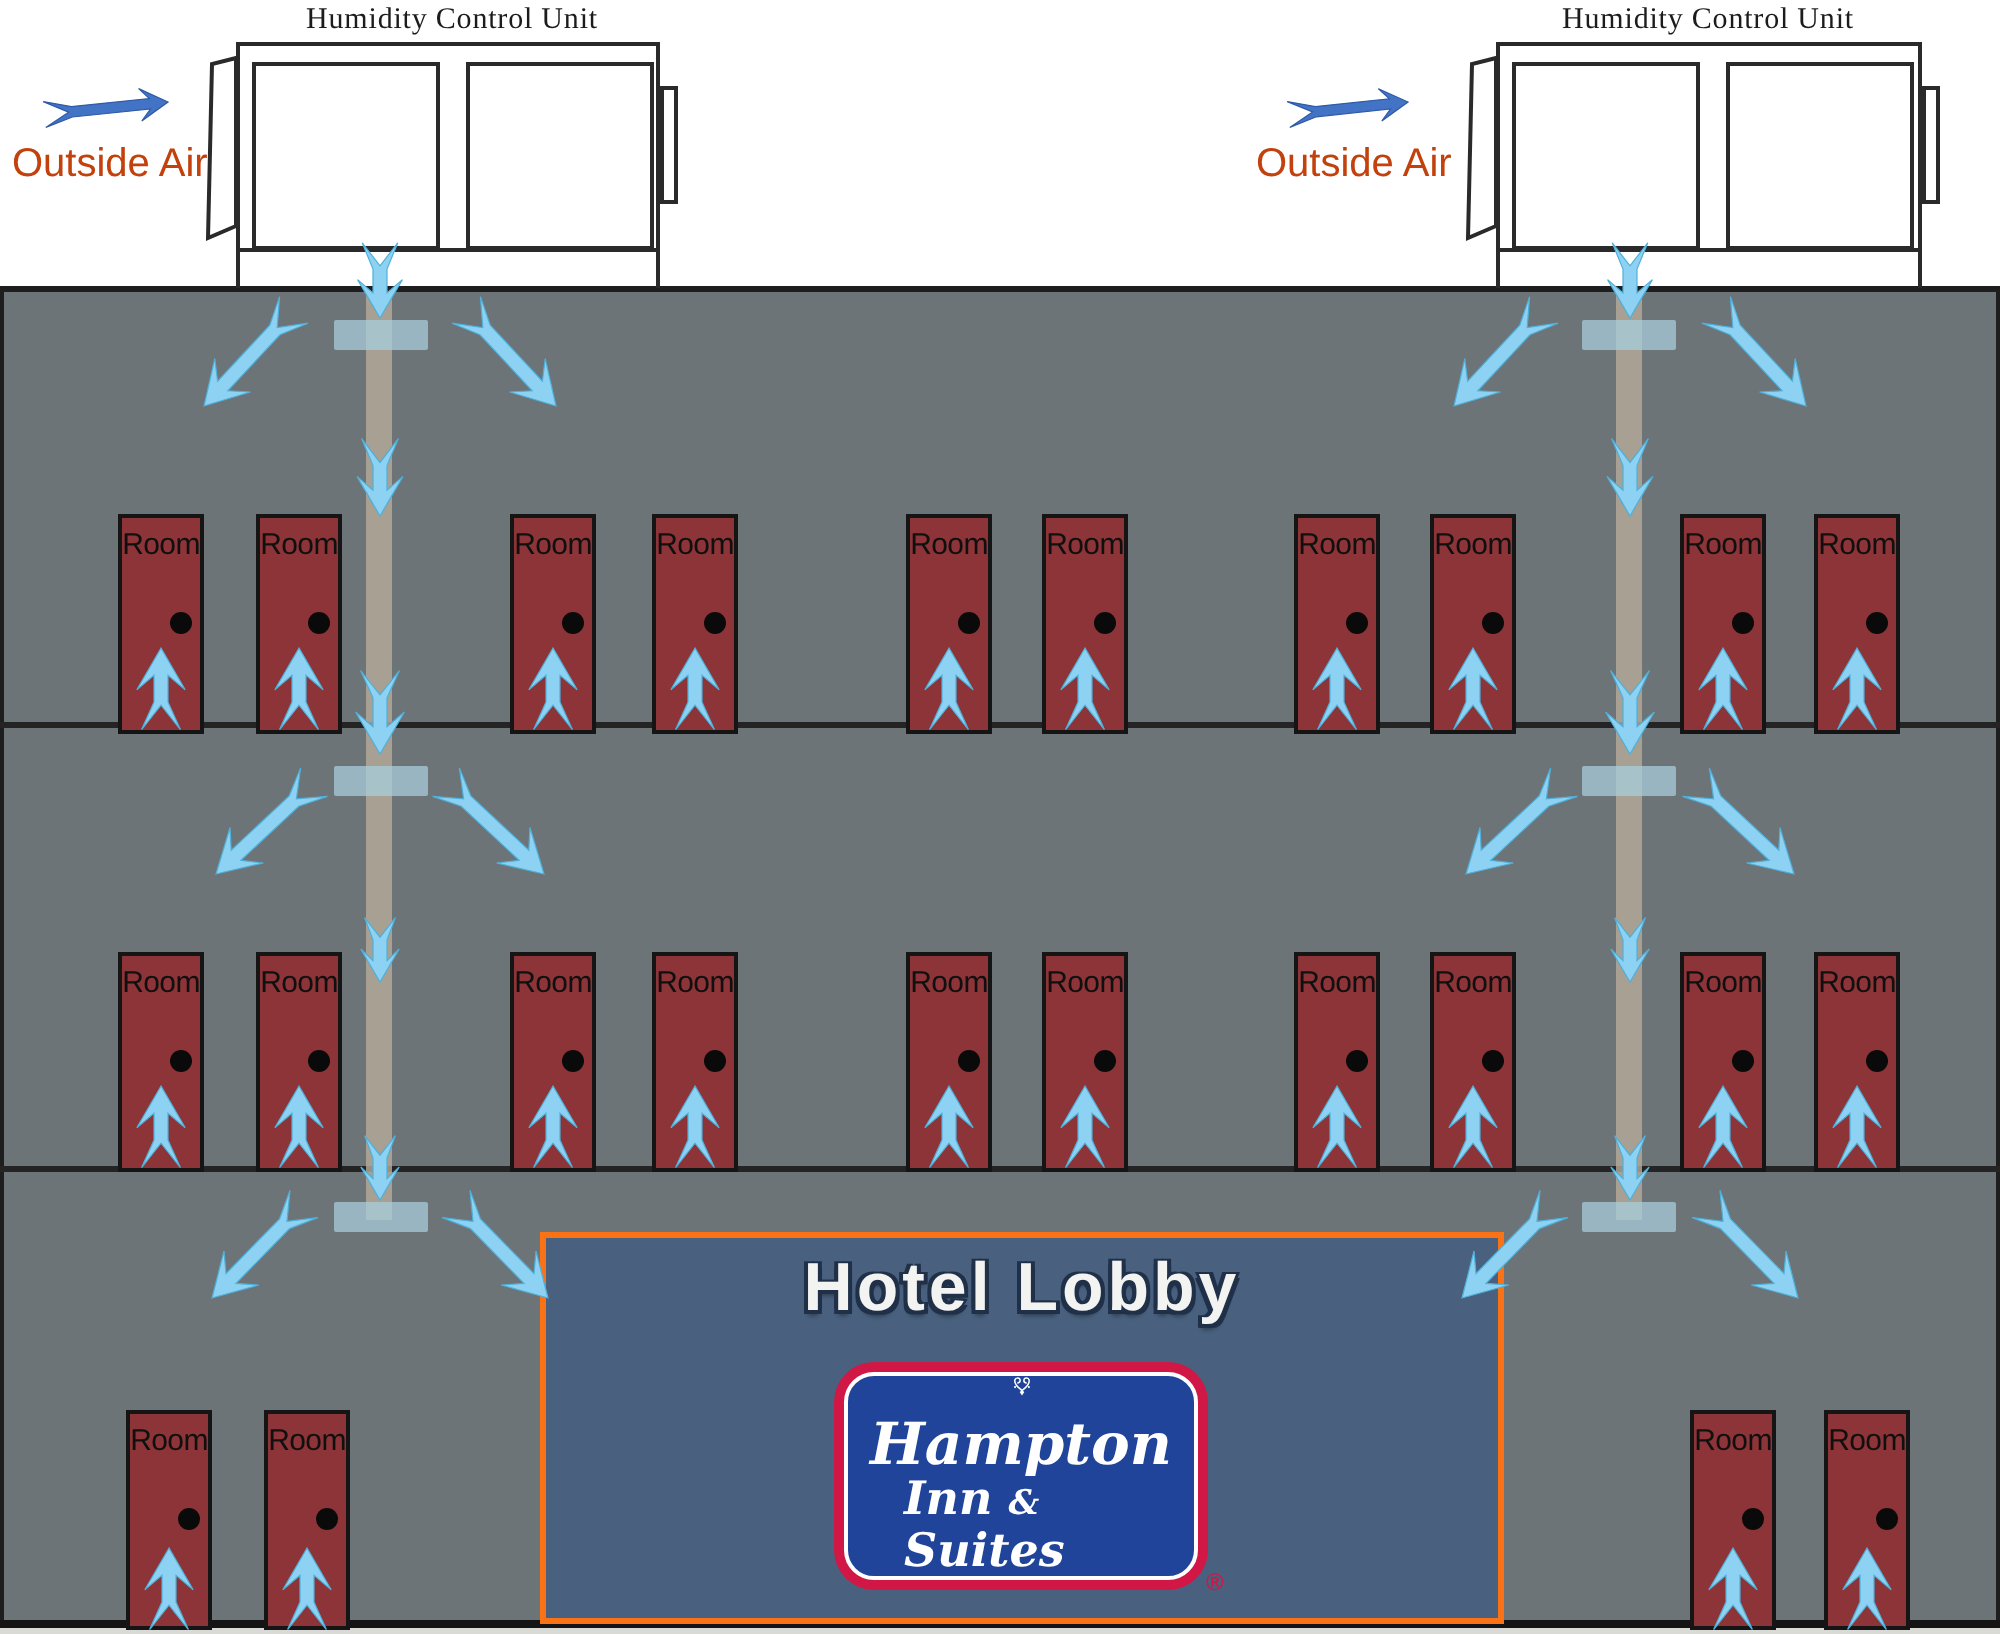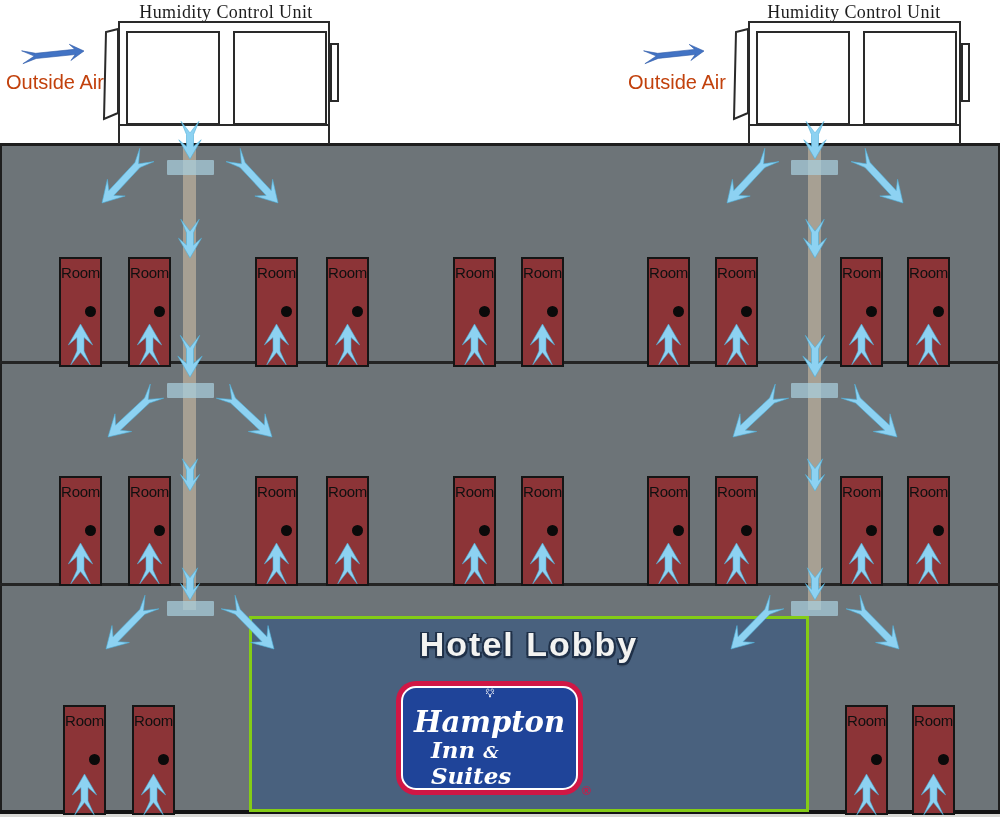--- a/index.html
+++ b/index.html
@@ -2,21 +2,21 @@
 <html style="--building-gray: #6d7478; --line-dark: #1e1e1e; --door-red: #8c3437; --door-border: #151515; --arrow-blue: #8dd2f2; --arrow-edge: #4fb0da; --outside-arrow-blue: #4273c4; --lobby-blue: #49617e; --logo-blue: #1f4499; --logo-red: #d01745;"><head>
 <meta charset="utf-8">
 <style>
   html,body{margin:0;padding:0;background:#fff;}
   #canvas{position:relative;width:1000px;height:817px;background:#fff;overflow:hidden;
           font-family:"Liberation Sans",sans-serif;}
   #canvas *{box-sizing:border-box;}
 
   
   .unit-title{position:absolute;text-align:center;font-family:"Liberation Serif",serif;
-              font-size:18px;letter-spacing:.4px;color:#1c1c1c;}
+              font-size:15px;letter-spacing:.4px;color:#1c1c1c;}
   .oa-label{position:absolute;font-size:20px;color:#c2410c;}
   .unit-box{position:absolute;background:#fff;border:2px solid #2a2a2a;}
   .panel{position:absolute;background:#fff;border:2px solid #2a2a2a;}
   .p1{left:6px;top:8px;width:94px;height:94px;}
   .p2{left:113px;top:8px;width:94px;height:94px;}
   .flap{position:absolute;overflow:visible;}
   .flap polygon{fill:#fff;stroke:#2a2a2a;stroke-width:2;}
   .tab{position:absolute;width:9px;height:59px;background:#fff;border:2px solid #2a2a2a;}
   .leg{position:absolute;width:2px;height:18px;background:#2a2a2a;}
 
@@ -34,22 +34,22 @@
 
   
   #doors-layer{position:absolute;left:0;top:11px;width:1000px;height:817px;}
   .door{position:absolute;width:43px;height:110px;background:var(--door-red,#8c3437);
         border:2.5px solid var(--door-border,#151515);}
   .door-label{display:block;margin-top:5px;text-align:center;font-size:15px;
               letter-spacing:-.3px;color:#101010;}
   .knob{position:absolute;right:4px;top:47px;width:11px;height:11px;border-radius:50%;background:#0a0a0a;}
 
   
-  #lobby{position:absolute;left:249px;top:616px;width:560px;height:196px;
-         background:var(--lobby-blue,#49617e);border:3px solid #84cc16;}
+  #lobby{position:absolute;left:270px;top:616px;width:482px;height:196px;
+         background:var(--lobby-blue,#49617e);border:3px solid #f97316;}
   #lobby-title{position:absolute;left:0;top:6px;width:100%;text-align:center;
                font-size:34px;font-weight:bold;letter-spacing:2px;color:#f3f3f1;
                text-shadow:-2px -1px 0 #1f3048,2px -1px 0 #1f3048,-2px 2px 0 #1f3048,
                            2px 2px 0 #1f3048,0 3px 2px rgba(0,0,0,.35);}
   #logo{position:absolute;left:144px;top:62px;width:187px;height:114px;
         background:var(--logo-red,#d01745);border-radius:20px;padding:5px;}
   #logo-inner{width:100%;height:100%;background:var(--logo-blue,#1f4499);
               border:2.5px solid #fff;border-radius:15px;color:#fff;
               display:flex;flex-direction:column;align-items:center;justify-content:center;overflow:hidden;}
   .logo-line1{font-family:"DejaVu Serif",serif;font-style:italic;font-weight:bold;

